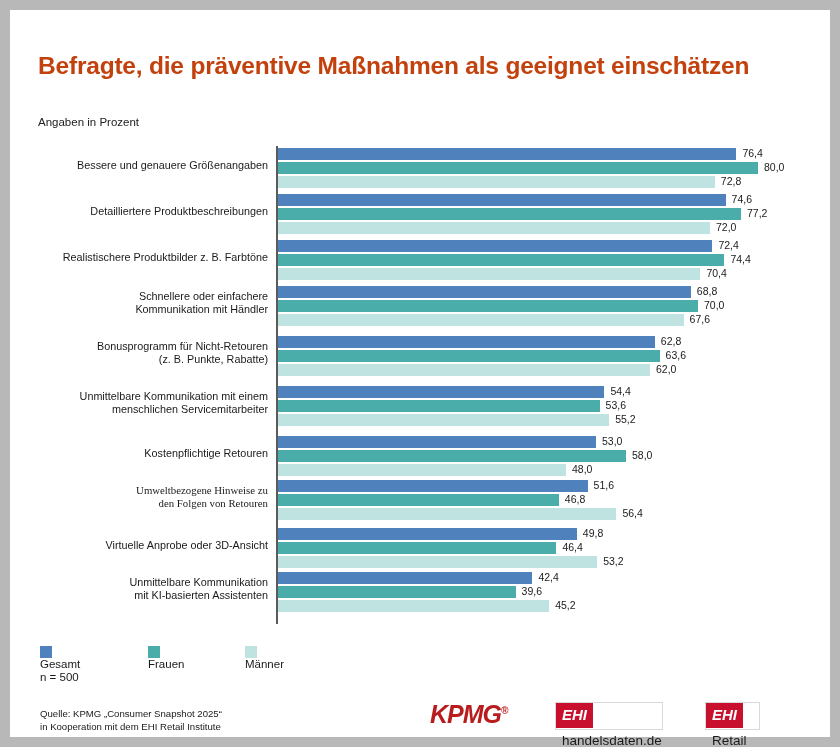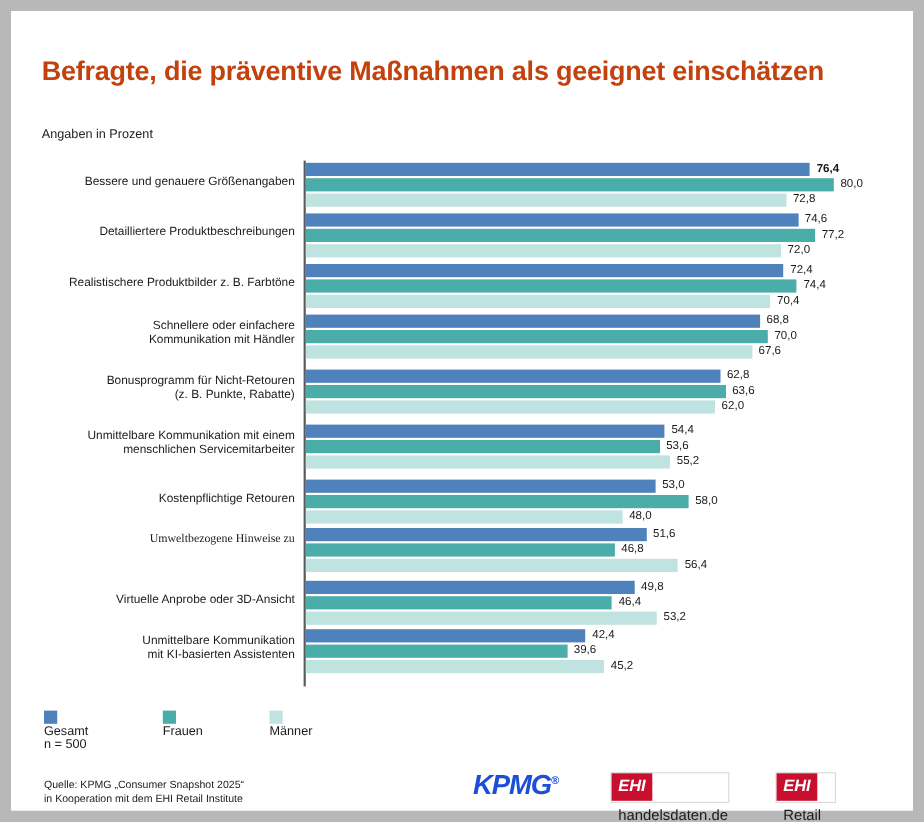--- a/index.html
+++ b/index.html
@@ -116,21 +116,21 @@
     position:absolute;
     left:420px;top:690px;
     height:34px;
   }
   .kpmg{
     position:absolute;
     left:0;top:0;
     font-size:25px;
     font-weight:bold;
     font-style:italic;
-    color:#1d4ed8;
+    color:#b91c1c;
     letter-spacing:-1px;
   }
   .kpmg sup{font-size:10px;vertical-align:super;}
   .ehi-box{
     position:absolute;
     top:2px;
     background:#ffffff;
     border:1px solid #d9d9d9;
     height:28px;
     box-sizing:border-box;
@@ -165,21 +165,21 @@
   <div id="plot">
     <div class="axis-line"></div>
     <div id="groups">
         <div class="group" style="top: 8px; height: 44px;">
           <div class="glabel" style="top: 11px;">
             <div>Bessere und genauere Größenangaben</div>
           </div>
           <div class="bars">
             <div class="barrow">
               <div class="bar c0" style="width: 458.4px; background: rgb(79, 129, 189);"></div>
-              <div class="bval" style="left: 464.4px; font-weight: bold;">76,4</div>
+              <div class="bval" style="left: 464.4px;">76,4</div>
             </div>
             <div class="barrow">
               <div class="bar c1" style="width: 480px; background: rgb(75, 173, 169);"></div>
               <div class="bval" style="left: 486px;">80,0</div>
             </div>
             <div class="barrow">
               <div class="bar c2" style="width: 436.8px; background: rgb(191, 227, 224);"></div>
               <div class="bval" style="left: 442.8px;">72,8</div>
             </div>
           </div>
@@ -297,20 +297,21 @@
             </div>
             <div class="barrow">
               <div class="bar c2" style="width: 288px; background: rgb(191, 227, 224);"></div>
               <div class="bval" style="left: 294px;">48,0</div>
             </div>
           </div>
         </div>
         <div class="group" style="top: 340px; height: 44px;">
           <div class="glabel" style="top: 4px; font-family: Liberation Serif, serif;">
             <div>Umweltbezogene Hinweise zu</div>
+            <div>den Folgen von Retouren</div>
           </div>
           <div class="bars">
             <div class="barrow">
               <div class="bar c0" style="width: 309.6px; background: rgb(79, 129, 189);"></div>
               <div class="bval" style="left: 315.6px;">51,6</div>
             </div>
             <div class="barrow">
               <div class="bar c1" style="width: 280.8px; background: rgb(75, 173, 169);"></div>
               <div class="bval" style="left: 286.8px;">46,8</div>
             </div>

